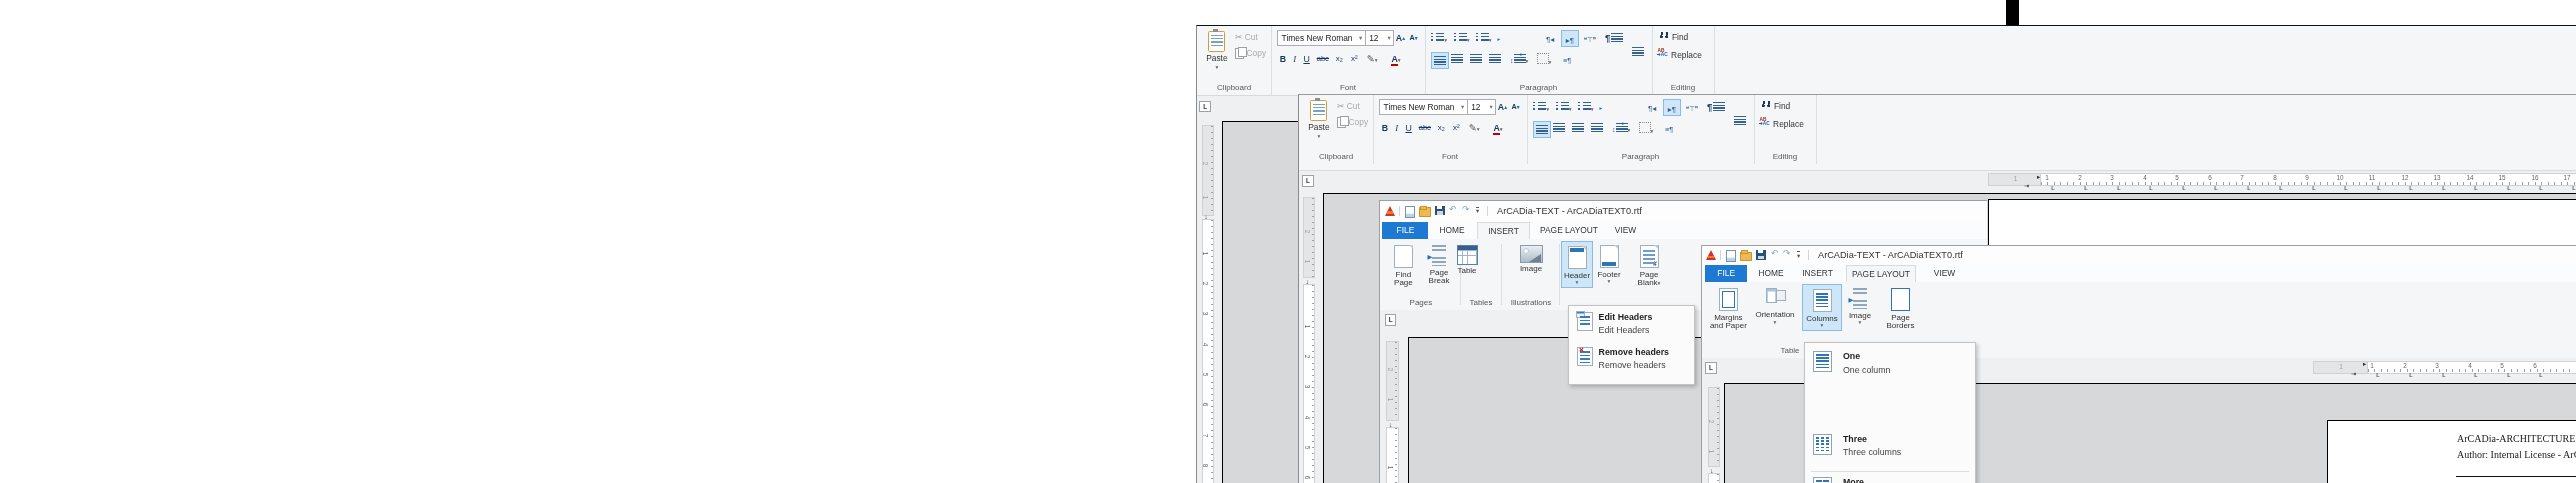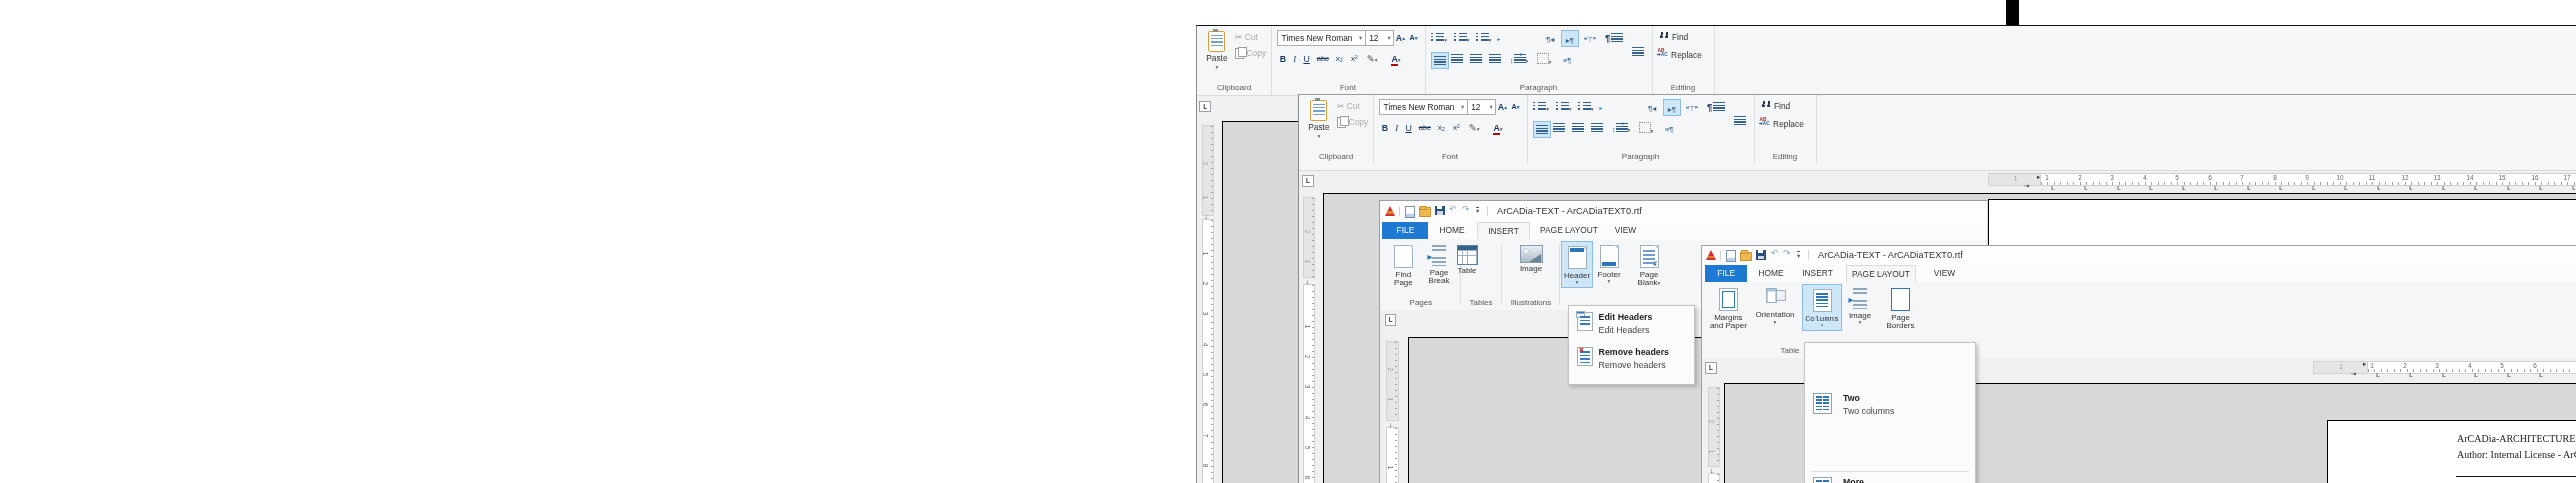--- a/index.html
+++ b/index.html
@@ -514,21 +514,21 @@
     <div class="ribbon" style="top:36px;height:76px;">
       <div class="bb" style="left:6.4px;width:40px;">
         <span class="ic-marg"></span>
         <div class="bb-l">Margins and Paper</div>
       </div>
       <div class="bb" style="left:50px;width:46px;">
         <span class="ic-orient"></span>
         <div class="bb-l">Orientation</div>
         <div class="arr-line"></div>
       </div>
-      <div class="bb hl" style="left:100px;width:38px;font-family:Liberation Mono, monospace;">
+      <div class="bb hl" style="left:100px;width:38px;">
         <span class="ic-cols"></span>
         <div class="bb-l">Columns</div>
         <div class="arr-line"></div>
       </div>
       <div class="bb" style="left:141px;width:34px;">
         <span class="ic-break">
             <span class="ar">▶</span>
           </span>
         <div class="bb-l">Image</div>
         <div class="arr-line"></div>
@@ -574,27 +574,35 @@
     <div class="page" style="left:625px;top:174px;right:0;bottom:0;">
       <div class="doc-serif" style="left:129px;top:9.6px;">
         <div>ArCADia-ARCHITECTURE</div>
         <div>Author: Internal License - ArC</div>
       </div>
       <div class="doc-rule" style="left:128px;right:0;top:55px;"></div>
     </div>
   </div>
 
   <div class="menu" style="left:1804px;top:342px;width:170px;height:141px;z-index:6;overflow:hidden;">
-    <div class="abs" style="left:0;top:45px;right:0;height:40px;">
+    <div class="abs" style="left:0;top:3.2px;right:0;height:40px;">
+      <span class="mcol" style="left:8px;top:4.8px;">
+          <i></i>
+        </span>
+      <span class="mi-t" style="left:38px;top:4.8px;">One</span>
+      <span class="mi-d" style="left:38px;top:18.4px;">One column</span>
+    </div>
+    <div class="abs" style="left:0;top:86px;right:0;height:40px;">
       <span class="mcol" style="left:8px;top:4.8px;">
           <i></i>
           <i></i>
+          <i></i>
         </span>
-      <span class="mi-t" style="left:38px;top:4.8px;">Two</span>
-      <span class="mi-d" style="left:38px;top:18.4px;">Two columns</span>
+      <span class="mi-t" style="left:38px;top:4.8px;">Three</span>
+      <span class="mi-d" style="left:38px;top:18.4px;">Three columns</span>
     </div>
     <div class="msep" style="top:128px;"></div>
     <div class="abs" style="left:0;top:130px;right:0;height:32px;">
       <span class="mcol" style="left:8px;top:4px;">
           <i></i>
           <i></i>
         </span>
       <span class="mi-t" style="left:38px;top:4px;">More</span>
     </div>
   </div>

